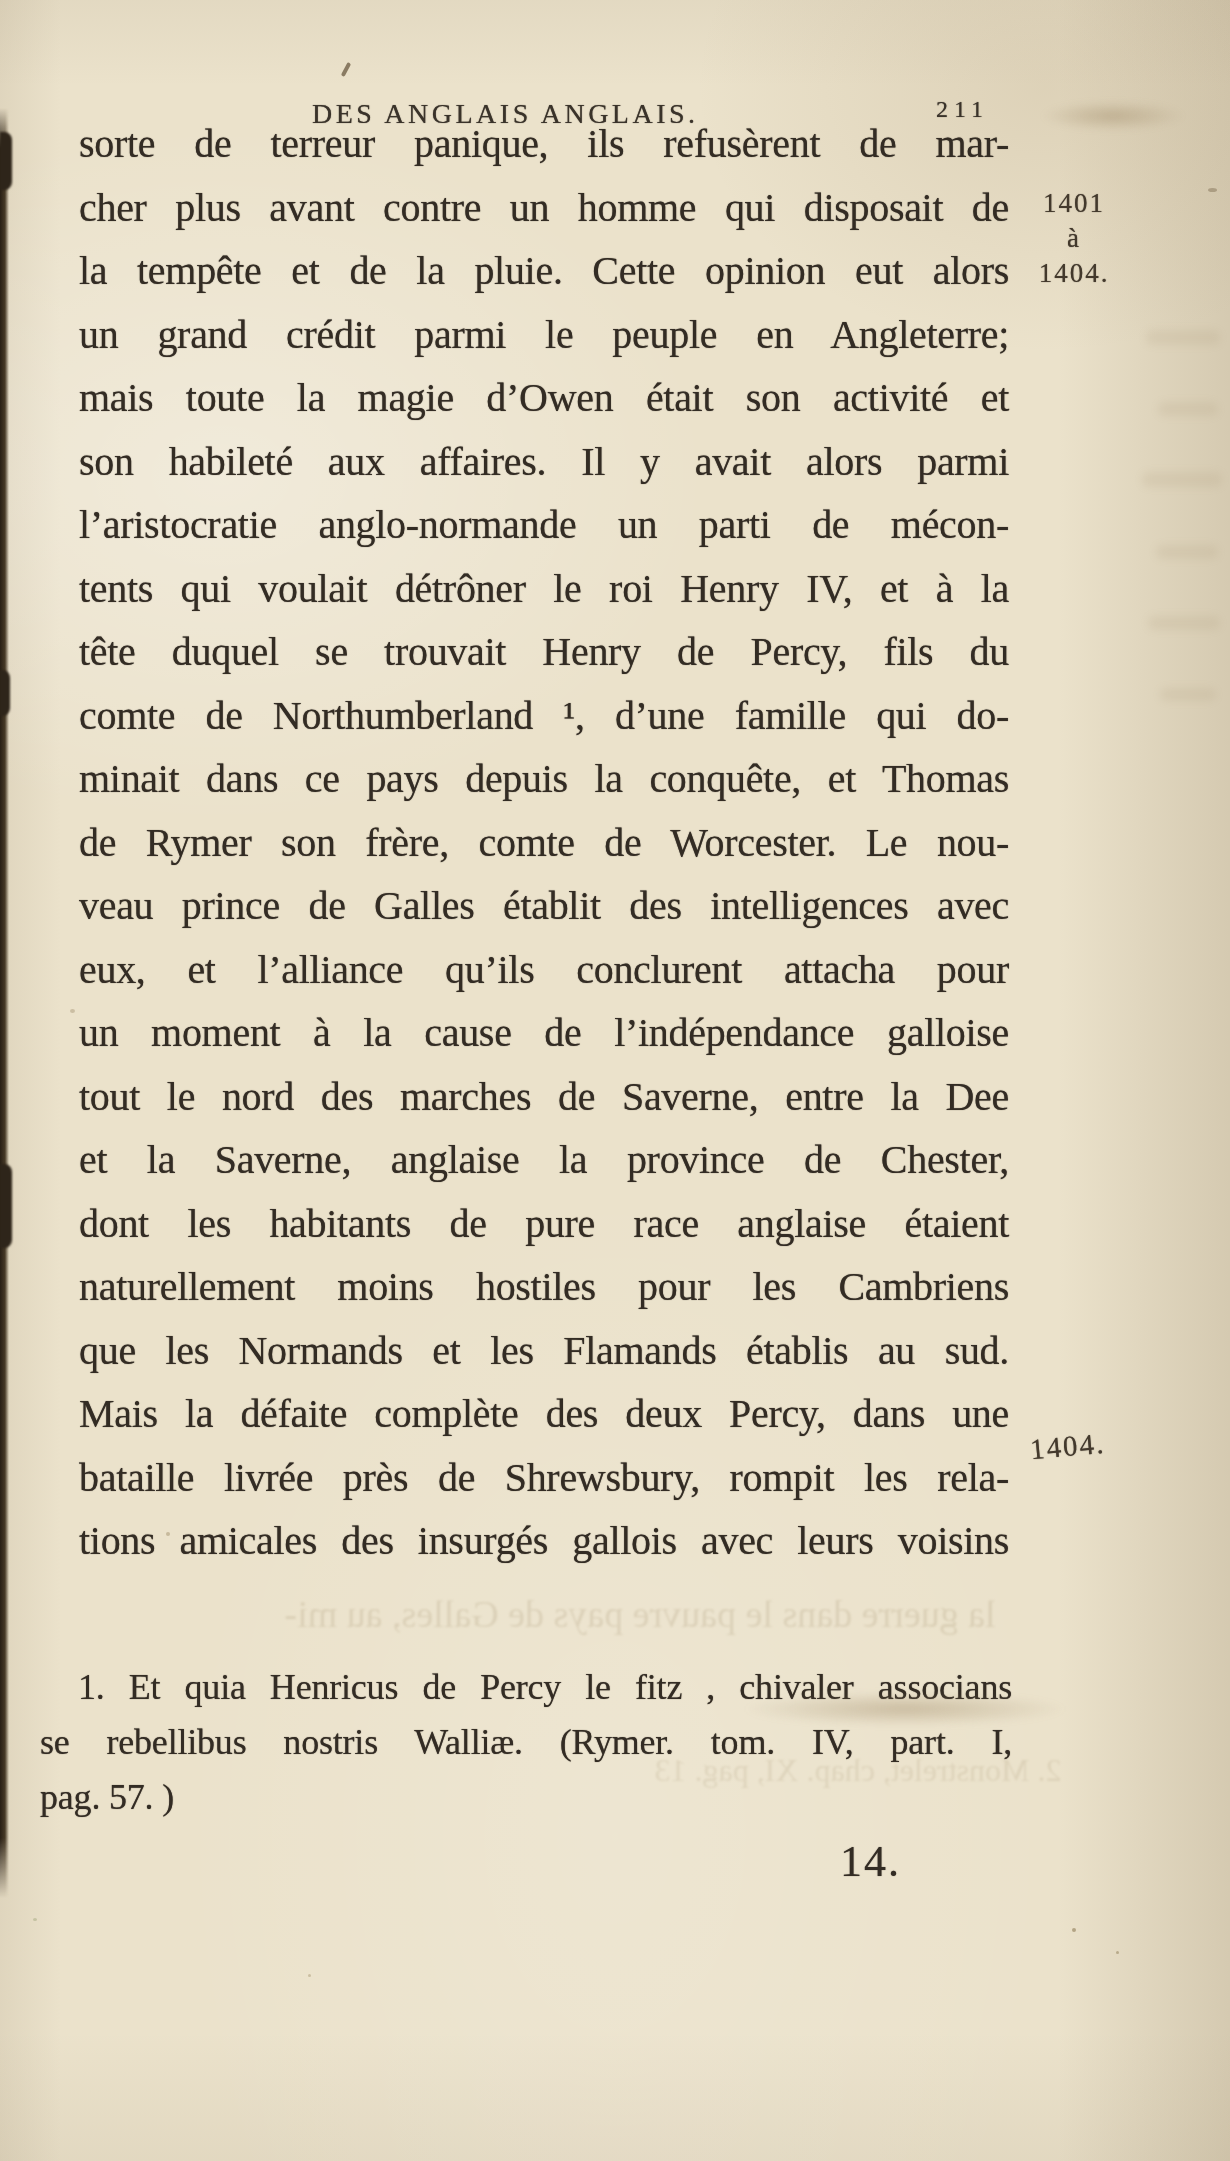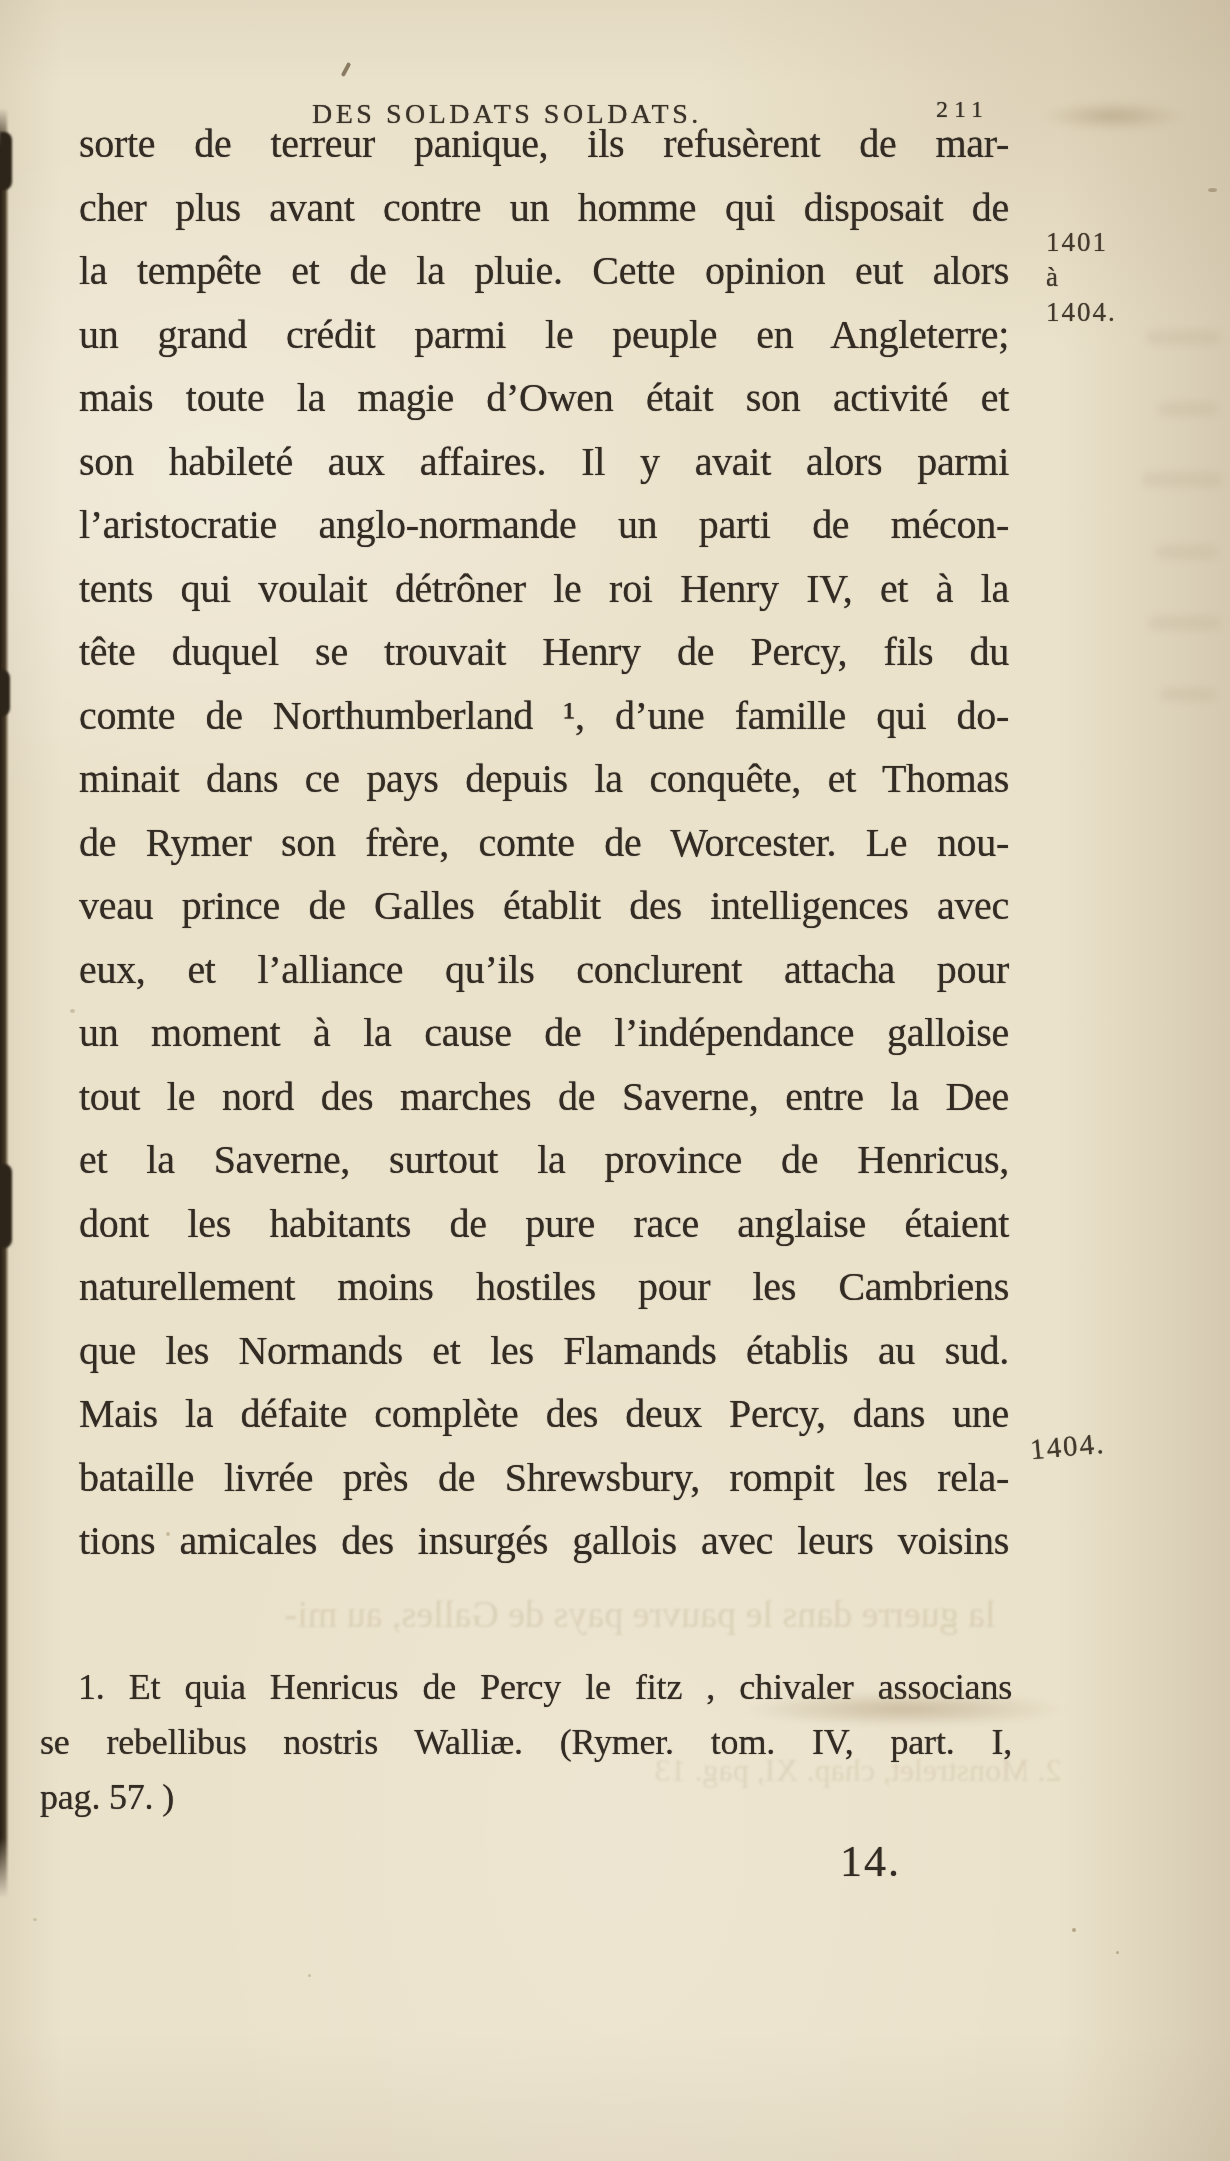--- a/index.html
+++ b/index.html
@@ -51,28 +51,27 @@
     line-height: 63.5px;
     letter-spacing: -0.3px;
     text-align: justify;
     text-align-last: justify;
     white-space: normal;
     margin-left: 22px;
   }
 
   .margin-note-top {
     position: absolute;
-    left: 1046px; top: 186px;
+    left: 1018px; top: 186px;
     width: 112px;
-    text-align: left;
+    text-align: center;
     font-size: 27px;
     letter-spacing: 2px;
     line-height: 35px;
     color: #43392c;
-    margin-top: 39px;
   }
   .margin-note-mid {
     position: absolute;
     left: 1030px; top: 1430px;
     font-size: 29px;
     letter-spacing: 2px;
     color: #43392c;
     transform: rotate(-5deg);
   }
 
@@ -140,21 +139,21 @@
     border-radius: 0 8px 8px 0;
     filter: blur(1px);
   }
   .speck { position: absolute; border-radius: 50%; }
 </style>
 </head>
 <body>
 
 <div class="page">
 
-  <div class="running-title ink">DES SOLDATS SOLDATS.</div>
+  <div class="running-title ink">DES ANGLAIS ANGLAIS.</div>
   <div class="page-number ink">211</div>
 
   <div class="margin-note-top ink">
     <div>1401</div>
     <div>à</div>
     <div>1404.</div>
   </div>
   <div class="margin-note-mid ink">1404.</div>
 
   <div class="body-block ink">
@@ -167,21 +166,21 @@
     <div class="bl">l’aristocratie anglo-normande un parti de mécon-</div>
     <div class="bl">tents qui voulait détrôner le roi Henry IV, et à la</div>
     <div class="bl">tête duquel se trouvait Henry de Percy, fils du</div>
     <div class="bl">comte de Northumberland ¹, d’une famille qui do-</div>
     <div class="bl">minait dans ce pays depuis la conquête, et Thomas</div>
     <div class="bl">de Rymer son frère, comte de Worcester. Le nou-</div>
     <div class="bl">veau prince de Galles établit des intelligences avec</div>
     <div class="bl">eux, et l’alliance qu’ils conclurent attacha pour</div>
     <div class="bl">un moment à la cause de l’indépendance galloise</div>
     <div class="bl">tout le nord des marches de Saverne, entre la Dee</div>
-    <div class="bl">et la Saverne, surtout la province de Henricus,</div>
+    <div class="bl">et la Saverne, anglaise la province de Chester,</div>
     <div class="bl">dont les habitants de pure race anglaise étaient</div>
     <div class="bl">naturellement moins hostiles pour les Cambriens</div>
     <div class="bl">que les Normands et les Flamands établis au sud.</div>
     <div class="bl">Mais la défaite complète des deux Percy, dans une</div>
     <div class="bl">bataille livrée près de Shrewsbury, rompit les rela-</div>
     <div class="bl">tions amicales des insurgés gallois avec leurs voisins</div>
   </div>
 
   <div class="footnote-block ink">
     <div class="fl first">1. Et quia Henricus de Percy le fitz , chivaler associans</div>

